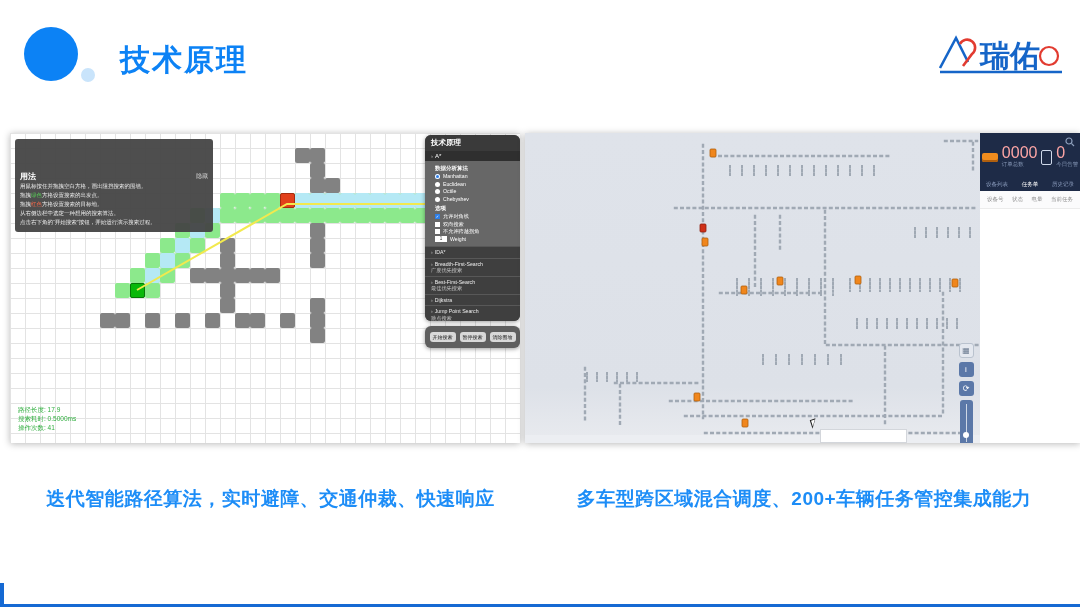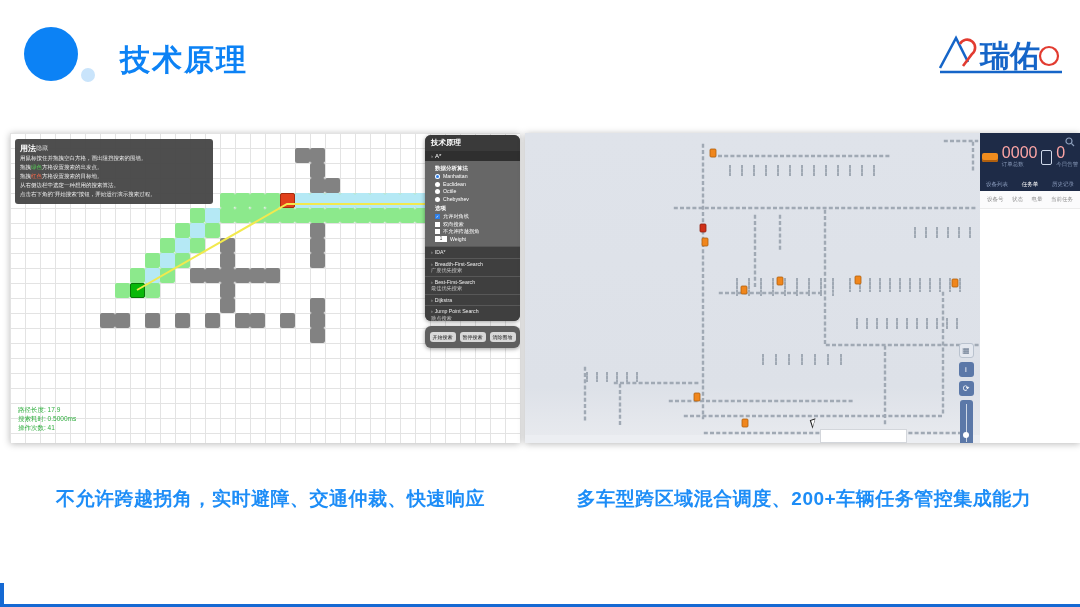--- a/index.html
+++ b/index.html
@@ -22,21 +22,21 @@
   .cell{position:absolute;width:15px;height:15px;box-sizing:border-box;border-radius:2px;}
   .cell-wall{background:#828282;}
   .cell-green{background:#8ce98c;}
   .cell-blue{background:#b5e9f5;}
   .cell-start{background:#09b809;border:1px solid #067a06;}
   .cell-goal{background:#e2401b;border:1px solid #a52c10;}
   #path-svg{position:absolute;left:0;top:0;pointer-events:none;}
 
   .tooltip{position:absolute;left:5px;top:6px;width:198px;background:rgba(68,68,68,.95);color:#fff;
     border-radius:3px;padding:4px 5px 5px 5px;box-sizing:border-box;}
-  .tooltip-head{display:flex;align-items:center;}
+  .tooltip-head{display:flex;justify-content:space-between;align-items:center;margin-top:28px;}
   .tooltip-title{font-size:8px;font-weight:bold;}
   .tooltip-hide{font-size:6px;color:#cfcfcf;cursor:pointer;}
   .tooltip-line{font-size:5.5px;line-height:9px;color:#ededed;white-space:nowrap;}
   .seg-green{color:#58d858;}
   .seg-red{color:#ff6a4a;}
 
   .stats{position:absolute;left:8px;top:272px;font-size:6.5px;line-height:9px;color:#2fae3e;}
 
   .algo-panel{position:absolute;left:415px;top:2px;width:95px;height:186px;background:#5f5f5f;
     border-radius:6px;overflow:hidden;box-shadow:0 1px 4px rgba(0,0,0,.4);}
@@ -449,18 +449,18 @@
       </div>
       <div class="sb-cols" id="sb-cols">
           <span class="sb-col">设备号</span>
           <span class="sb-col">状态</span>
           <span class="sb-col">电量</span>
           <span class="sb-col">当前任务</span>
         </div>
     </div>
   </div>
 
-  <div class="caption caption-left">不允许跨越拐角，实时避障、交通仲裁、快速响应</div>
+  <div class="caption caption-left">迭代智能路径算法，实时避障、交通仲裁、快速响应</div>
   <div class="caption caption-right">多车型跨区域混合调度、200+车辆任务管控集成能力</div>
 
   <div class="footer-chip"></div>
   <div class="footer-strip"></div>
 </div>
 
 </body></html>

